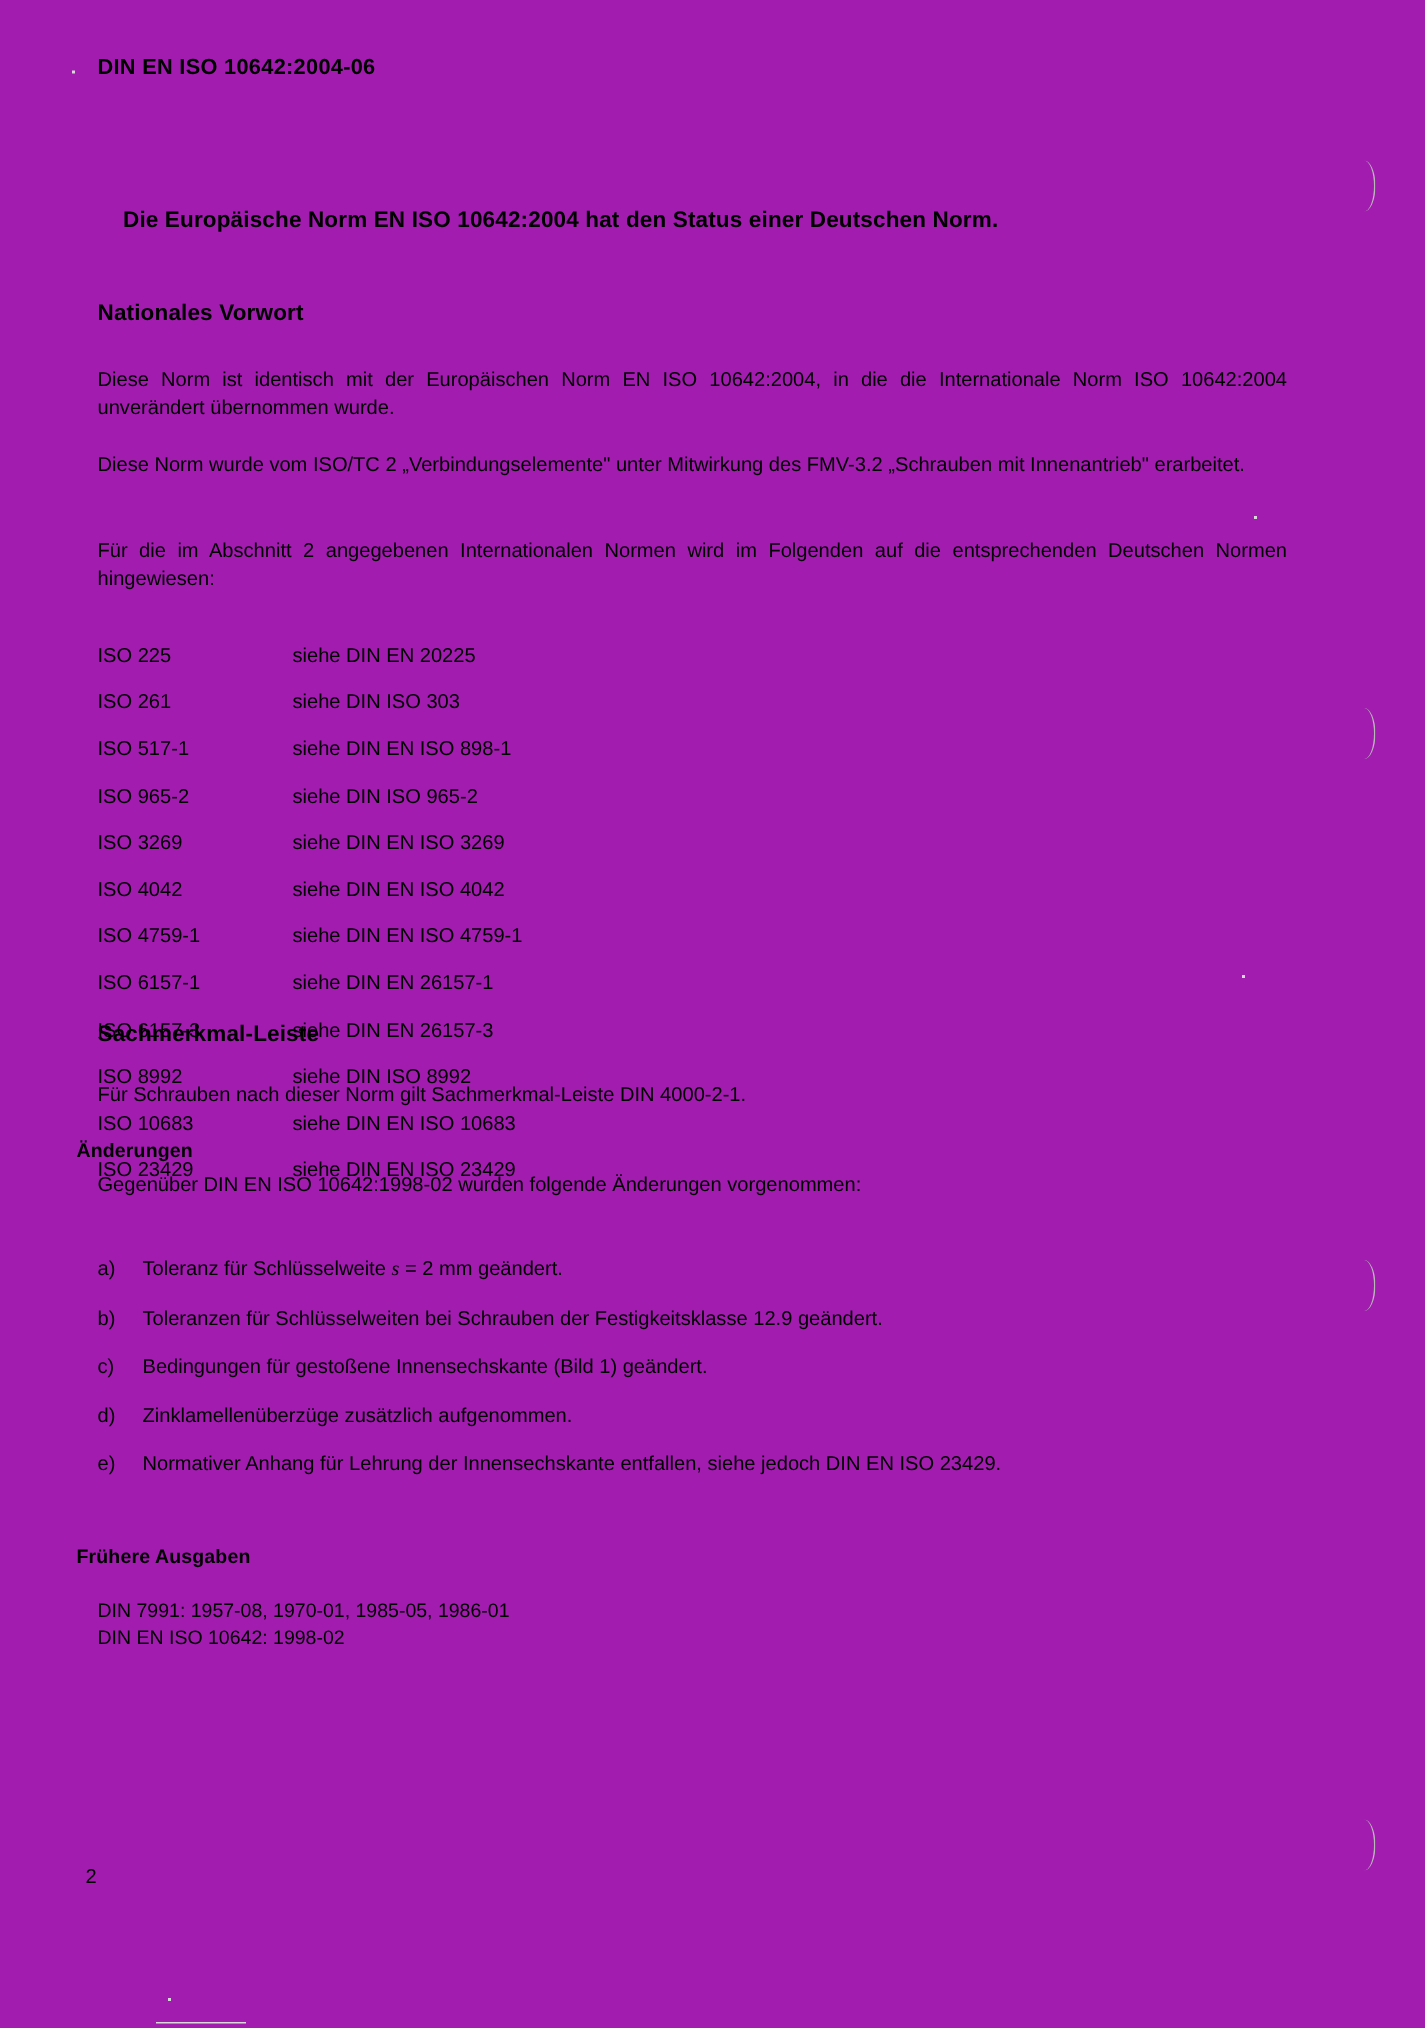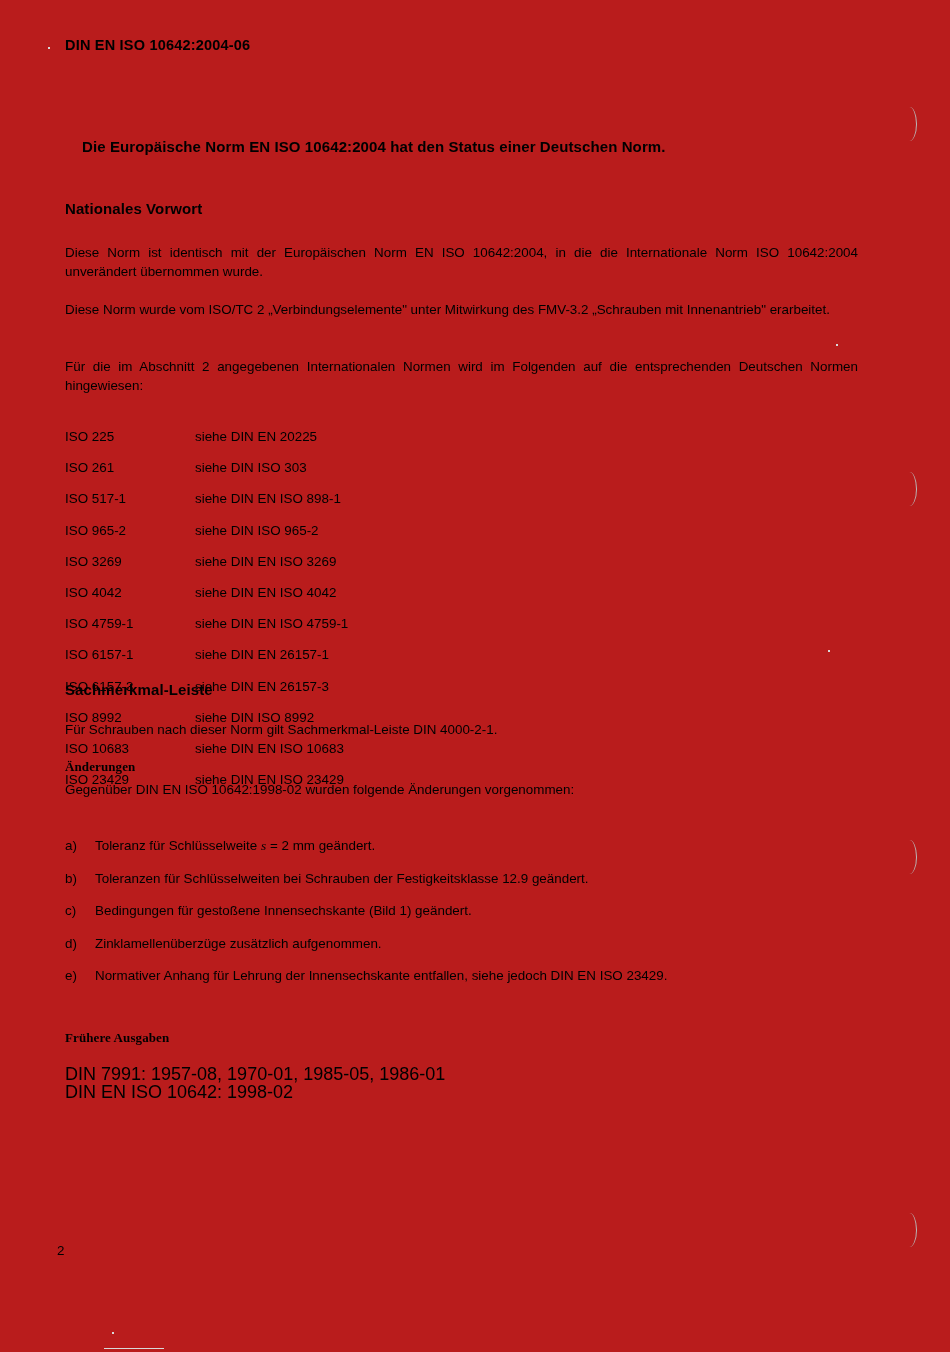--- a/index.html
+++ b/index.html
@@ -4,21 +4,21 @@
 <style>
   html, body {
     margin: 0;
     padding: 0;
     background: #ffffff;
   }
   .page {
     position: relative;
     width: 950px;
     height: 1352px;
-    background: #b91c1c;
+    background: #a21caf;
     font-family: "Liberation Sans", sans-serif;
     color: #000000;
     overflow: hidden;
   }
 
   
   .doc-header {
     position: absolute;
     left: 65px;
     top: 37px;
@@ -40,25 +40,24 @@
   
   .h-section {
     position: absolute;
     left: 65px;
     font-size: 15px;
     font-weight: bold;
     letter-spacing: 0.1px;
   }
   .h-sub {
     position: absolute;
-    left: 65px;
+    left: 51px;
     font-size: 13px;
     font-weight: bold;
     letter-spacing: 0.1px;
-    font-family: Liberation Serif, serif;
   }
 
   
   .para {
     position: absolute;
     left: 65px;
     width: 793px;
     font-size: 13.4px;
     line-height: 19px;
     text-align: justify;
@@ -112,21 +111,21 @@
     font-family: "Liberation Serif", serif;
     font-style: italic;
     font-size: 13.4px;
   }
 
   
   .editions {
     position: absolute;
     left: 65px;
     top: 1065px;
-    font-size: 18px;
+    font-size: 13px;
     line-height: 18.4px;
   }
 
   
   .page-number {
     position: absolute;
     left: 57px;
     top: 1243px;
     font-size: 13.4px;
   }

